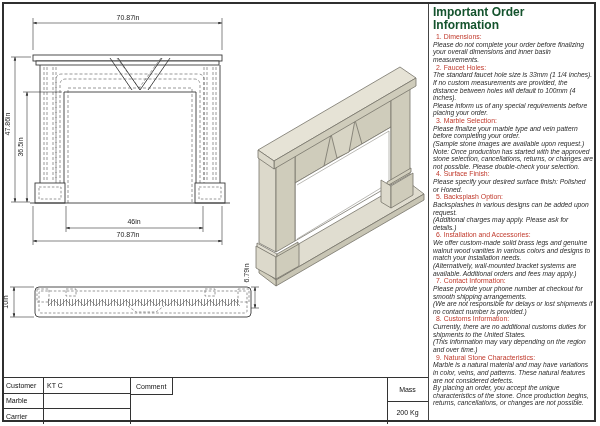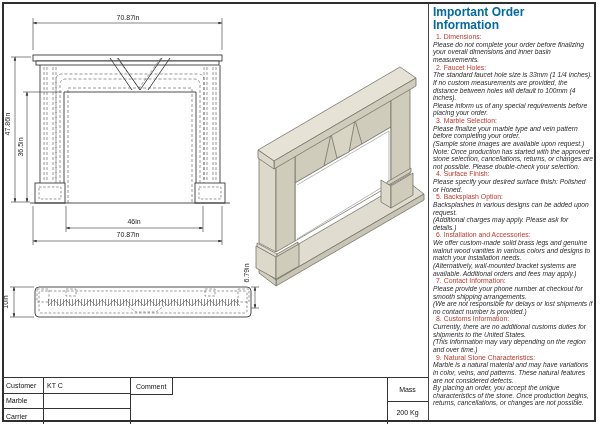--- a/index.html
+++ b/index.html
@@ -4,21 +4,21 @@
 <style>
   html,body{margin:0;padding:0;background:#fff;}
   .sheet{position:relative;width:600px;height:426px;background:#fff;overflow:hidden;
          font-family:"Liberation Sans",sans-serif;color:#222;}
   .frame{position:absolute;left:2px;top:2px;width:594px;height:420px;
          border:2px solid #2f2f2f;box-sizing:border-box;pointer-events:none;}
   svg{position:absolute;left:0;top:0;}
   
   .info-panel{position:absolute;left:428px;top:4px;width:168px;height:418px;
               border-left:1px solid #444;box-sizing:border-box;padding:2px 3px 0 4px;overflow:hidden;}
-  .info-title{color:#0369a1;font-weight:bold;font-size:12px;line-height:13px;margin-bottom:1px;}
+  .info-title{color:#14532d;font-weight:bold;font-size:12px;line-height:13px;margin-bottom:1px;}
   .sec-h{color:#c0392b;font-size:6.9px;line-height:7.8px;padding-left:3px;font-weight:normal;}
   .sec-b{color:#2b2b2b;font-size:6.7px;line-height:7.6px;font-style:italic;white-space:pre-line;}
   
   .order-table{position:absolute;left:2px;top:377px;width:426px;height:47px;
                border-top:1px solid #333;box-sizing:border-box;font-size:7px;}
   .tl{position:absolute;background:#333;}
   .cell{position:absolute;display:flex;align-items:center;padding-left:4px;box-sizing:border-box;color:#111;}
   .cell.center{justify-content:center;padding-left:0;}
 </style>
 </head>

